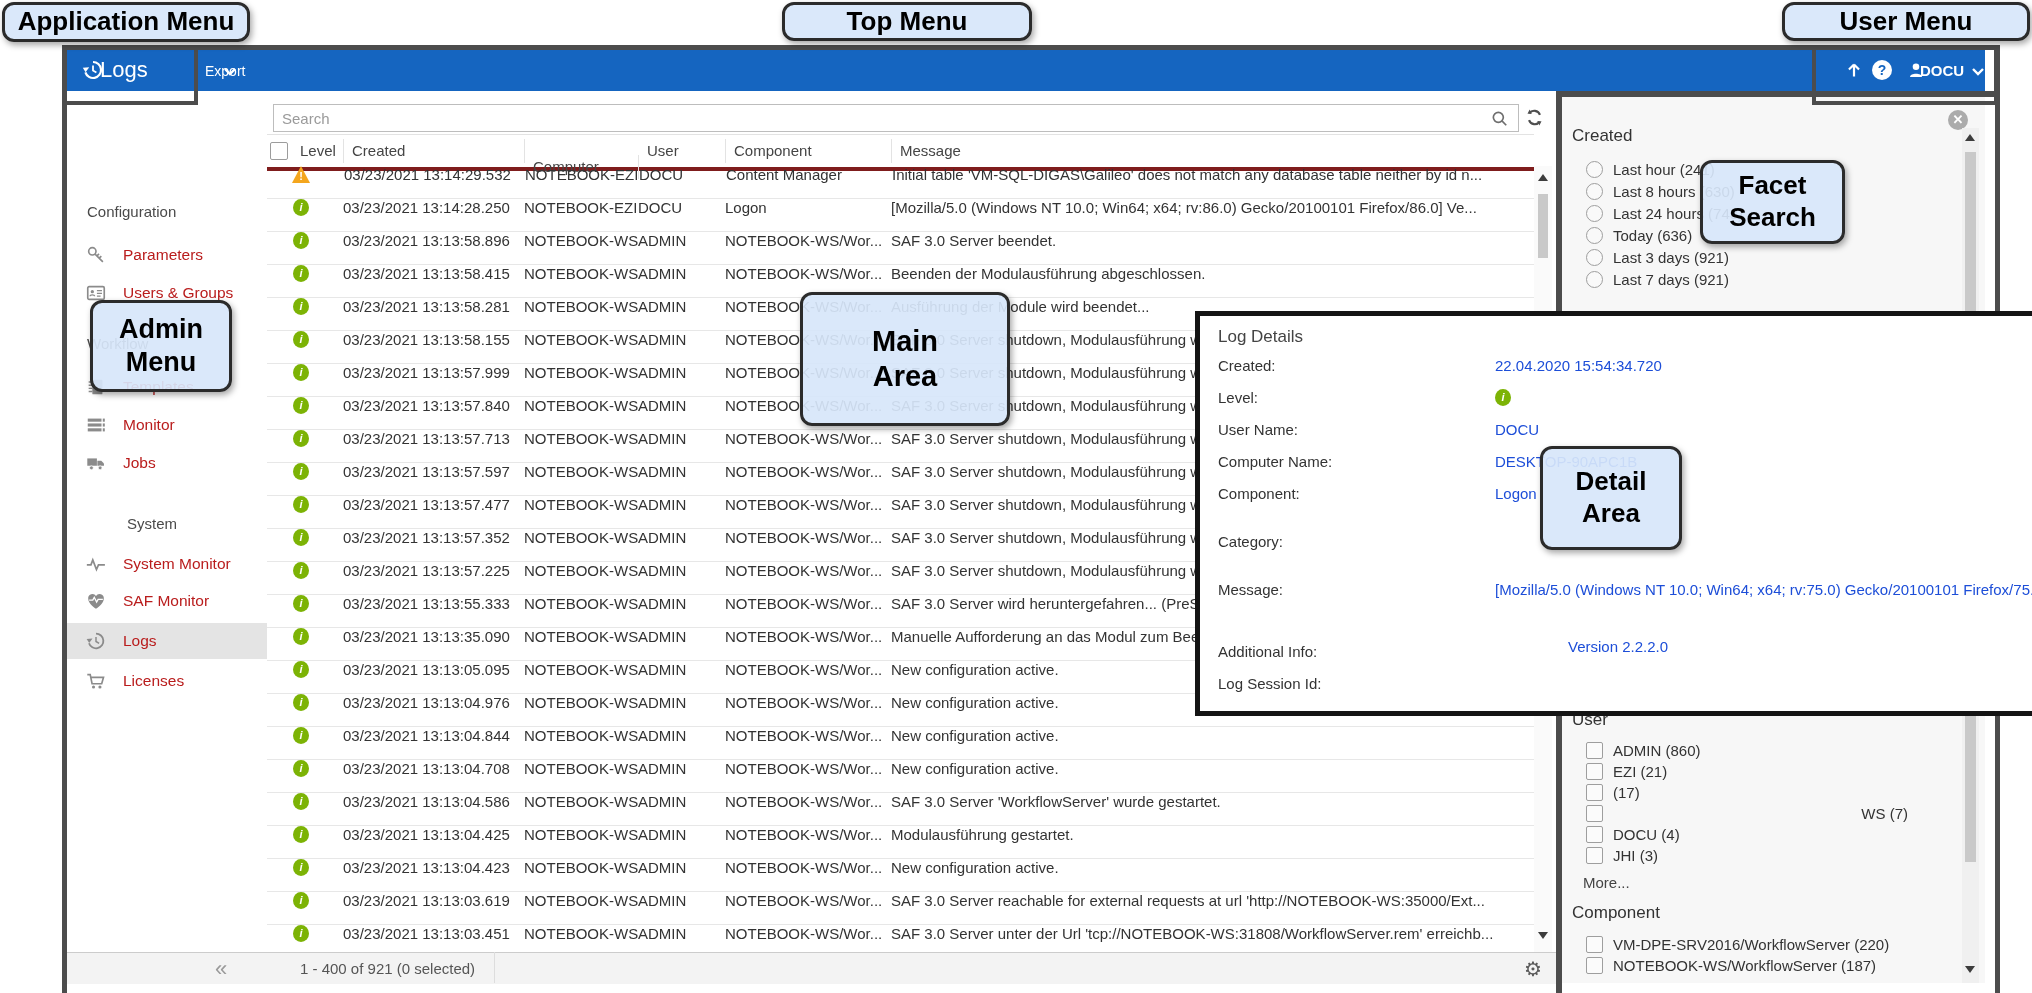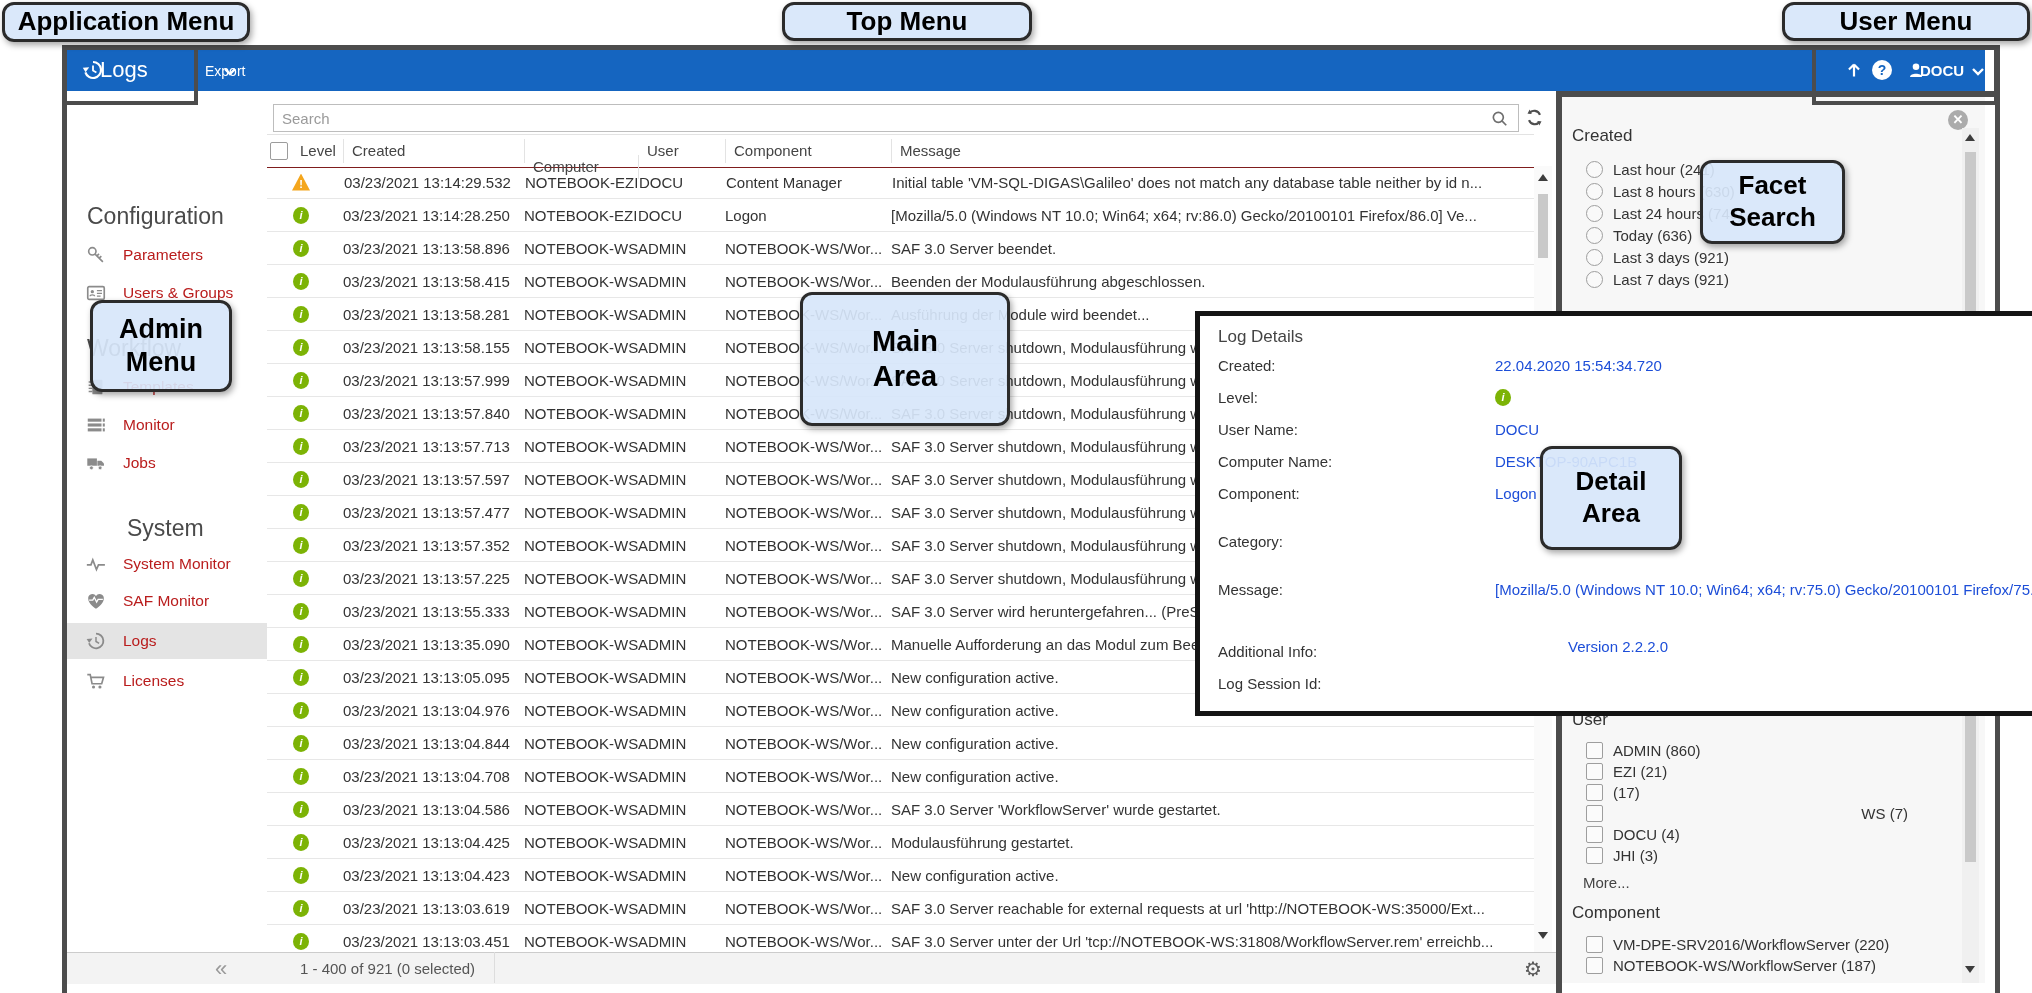--- a/index.html
+++ b/index.html
@@ -15,39 +15,39 @@
   
   #win{position:absolute;left:62px;top:45px;width:1928px;height:943px;border:5px solid #4c4c4c;background:#fff;}
   #topbar{position:absolute;left:67px;top:50px;width:1918px;height:41px;background:#1565c0;}
   .hlbox{position:absolute;border:4px solid #4c4c4c;z-index:15;pointer-events:none;}
   #app-title{position:absolute;left:100px;top:57px;font-size:22px;color:#fff;}
   #export-item{position:absolute;left:205px;top:63px;font-size:14px;color:#fff;}
   #user-label{position:absolute;left:1920px;top:62px;font-size:15px;color:#fff;font-weight:bold;}
 
   
   #sidebar{position:absolute;left:67px;top:91px;width:200px;height:861px;background:#fff;border-right:1px solid #cfcfcf;}
-  .side-h{position:absolute;left:20px;font-size:23px;color:#4a4a4a;}
+  .side-h{position:absolute;left:20px;font-size:15px;color:#4a4a4a;}
   .side-item{position:absolute;left:18px;height:36px;display:flex;align-items:center;gap:16px;width:178px;}
   .side-item.selected{background:#e4e4e4;left:0;padding-left:18px;width:200px;}
   .side-item .lbl{font-size:15.5px;color:#b91c1c;}
   .icn{width:22px;height:22px;flex:none;color:#8b8b8b;}
 
   
   #main{position:absolute;left:267px;top:91px;width:1289px;height:861px;background:#fff;}
   #searchbox{position:absolute;left:273px;top:104px;width:1246px;height:28px;border:1px solid #bdbdbd;
     font-size:15px;color:#444;padding:0 30px 0 8px;box-sizing:border-box;font-family:"Liberation Sans",sans-serif;outline:none;}
   #searchbox::placeholder{color:#9a9a9a;}
 
-  #thead{position:absolute;left:267px;top:134px;width:1267px;height:32px;border-top:1px solid #e3e3e3;border-bottom:1px solid #7f1d1d;display:flex;align-items:center;}
+  #thead{position:absolute;left:267px;top:134px;width:1267px;height:32px;border-top:1px solid #e3e3e3;border-bottom:4px solid #7f1d1d;display:flex;align-items:center;}
   #thead .hc{font-size:15px;color:#454545;white-space:nowrap;overflow:hidden;border-right:1px solid #e3e3e3;height:24px;line-height:24px;padding-left:8px;flex:none;box-sizing:border-box;}
   #thead .hc.last{border-right:none;flex:1;}
   .hdr-check{width:16px;height:16px;border:1px solid #9c9c9c;border-radius:2px;background:#fff;margin-left:3px;flex:none;}
 
   #rows{position:absolute;left:267px;top:166px;width:1267px;height:786px;overflow:hidden;}
-  .trow{display:flex;align-items:center;height:32px;border-bottom:1px solid #e7e7e7;}
+  .trow{display:flex;align-items:flex-start;height:32px;border-bottom:1px solid #e7e7e7;}
   .lvl{width:18px;height:17px;margin-left:25px;flex:none;position:relative;}
   .lvl::after{position:absolute;left:0;right:0;text-align:center;color:#fff;font-weight:bold;}
   .lvl.warning{background:#f4a61d;clip-path:polygon(50% 0,100% 100%,0 100%);}
   .lvl.warning::after{content:"!";font-size:11px;top:4px;}
   .lvl.info{background:#7cb305;border-radius:50%;width:16px;height:17px;margin-left:26px;}
   .lvl.info::after{content:"i";font-size:11px;top:2px;font-style:italic;}
   .c{font-size:15px;color:#333;white-space:nowrap;overflow:hidden;flex:none;box-sizing:border-box;}
   .c.created{width:181px;margin-left:34px;}
   .c.computer{width:114px;}
   .c.user{width:87px;}

